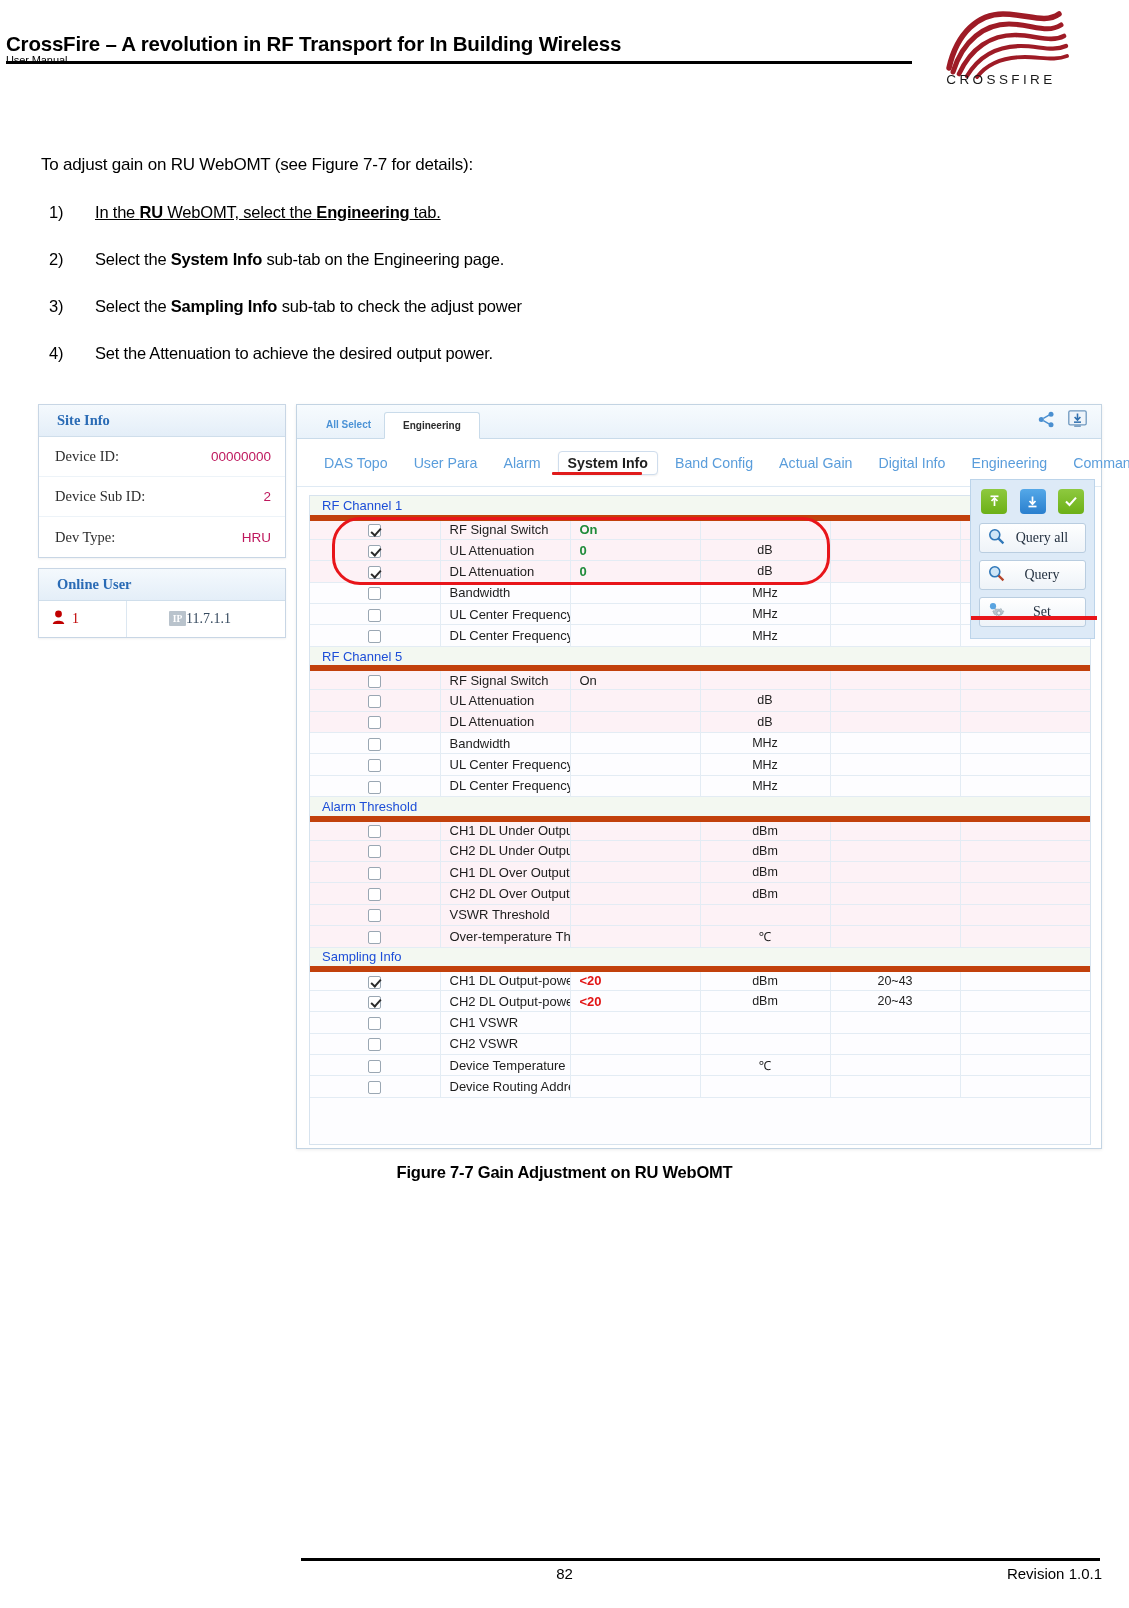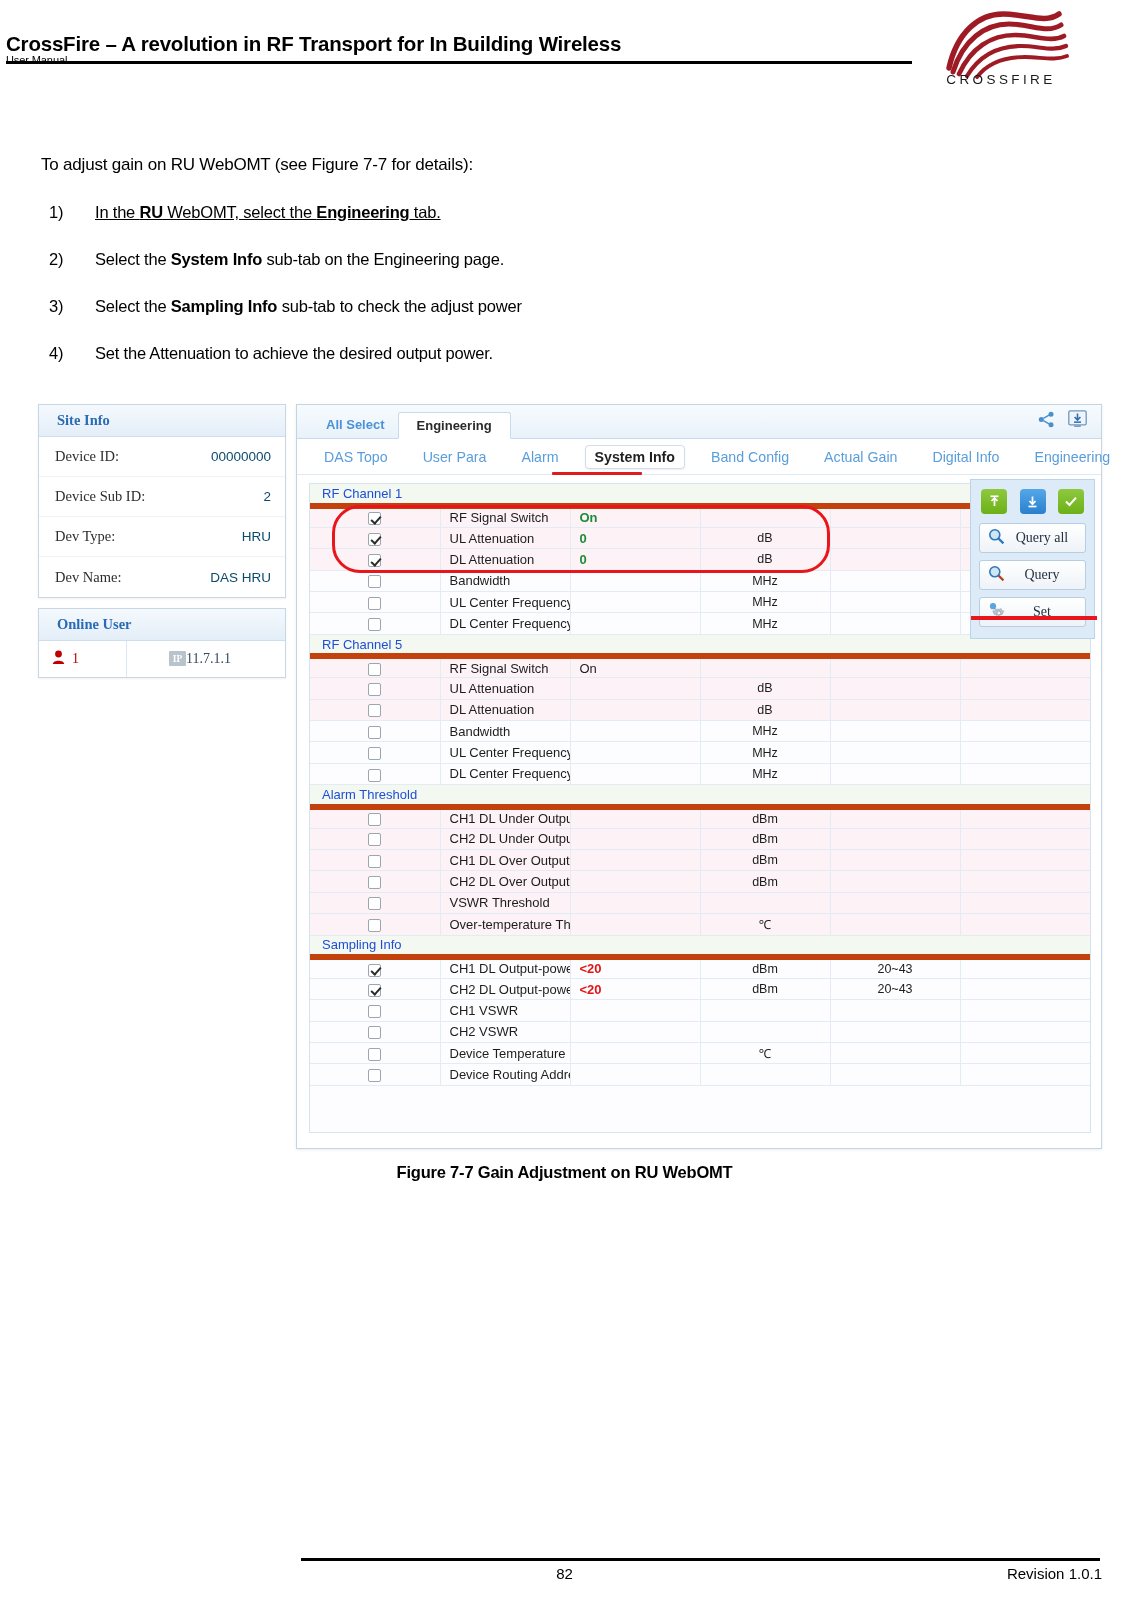--- a/index.html
+++ b/index.html
@@ -117,21 +117,21 @@
     font-family: "Liberation Serif", serif;
     font-size: 14.5px;
     color: #2d2d2d;
   }
   .info-row:last-child { border-bottom: none; }
   .info-label { flex: 0 0 auto; }
   .info-val {
     margin-left: auto;
     font-family: "Liberation Sans", sans-serif;
     font-size: 13.5px;
-    color: #0c4a6e;
+    color: #be185d;
   }
   .panel-online { margin-top: 10px; }
   .online-row {
     height: 36px;
     display: flex;
     align-items: center;
     font-family: "Liberation Serif", serif;
     font-size: 14px;
   }
   .online-left {
@@ -179,21 +179,21 @@
     border-bottom: 1px solid #c9dbea;
     display: flex;
     align-items: flex-end;
     padding-left: 16px;
   }
   .tab {
     height: 27px;
     padding: 0 13px;
     display: flex;
     align-items: center;
-    font-size: 13px;
+    font-size: 10px;
     color: #4b92d6;
     font-weight: bold;
     border-radius: 3px 3px 0 0;
     margin-top: 36px;
   }
   .tab.active {
     background: #ffffff;
     color: #2b2b2b;
     border: 1px solid #c9dbea;
     border-bottom: 1px solid #ffffff;
@@ -202,25 +202,25 @@
   }
   .tabbar-icons {
     position: absolute;
     right: 14px; top: 5px;
     display: flex;
     align-items: center;
     gap: 13px;
   }
 
   .omt-subtabs {
-    height: 36px;
+    height: 48px;
     display: flex;
     align-items: center;
     padding-left: 18px;
-    gap: 17px;
+    gap: 8px;
     background: #ffffff;
     border-bottom: 1px solid #dfeaf4;
     position: relative;
   }
   .subtab {
     font-size: 14.2px;
     color: #5a9ddb;
     padding: 4px 9px;
     white-space: nowrap;
   }
@@ -447,24 +447,20 @@
         <span class="info-label">Device ID:</span>
         <span class="info-val">00000000</span>
       </div>
       <div class="info-row">
         <span class="info-label">Device Sub ID:</span>
         <span class="info-val">2</span>
       </div>
       <div class="info-row">
         <span class="info-label">Dev Type:</span>
         <span class="info-val">HRU</span>
-      </div>
-      <div class="info-row">
-        <span class="info-label">Dev Name:</span>
-        <span class="info-val">DAS HRU</span>
       </div>
     </div>
 
     <div class="panel panel-online">
       <div class="panel-head">Online User</div>
       <div class="online-row">
         <span class="online-left">
           <span>
             <svg width="13" height="14" viewBox="0 0 13 14">
                 <circle cx="6.5" cy="4" r="3.4" fill="#c00000"></circle>

